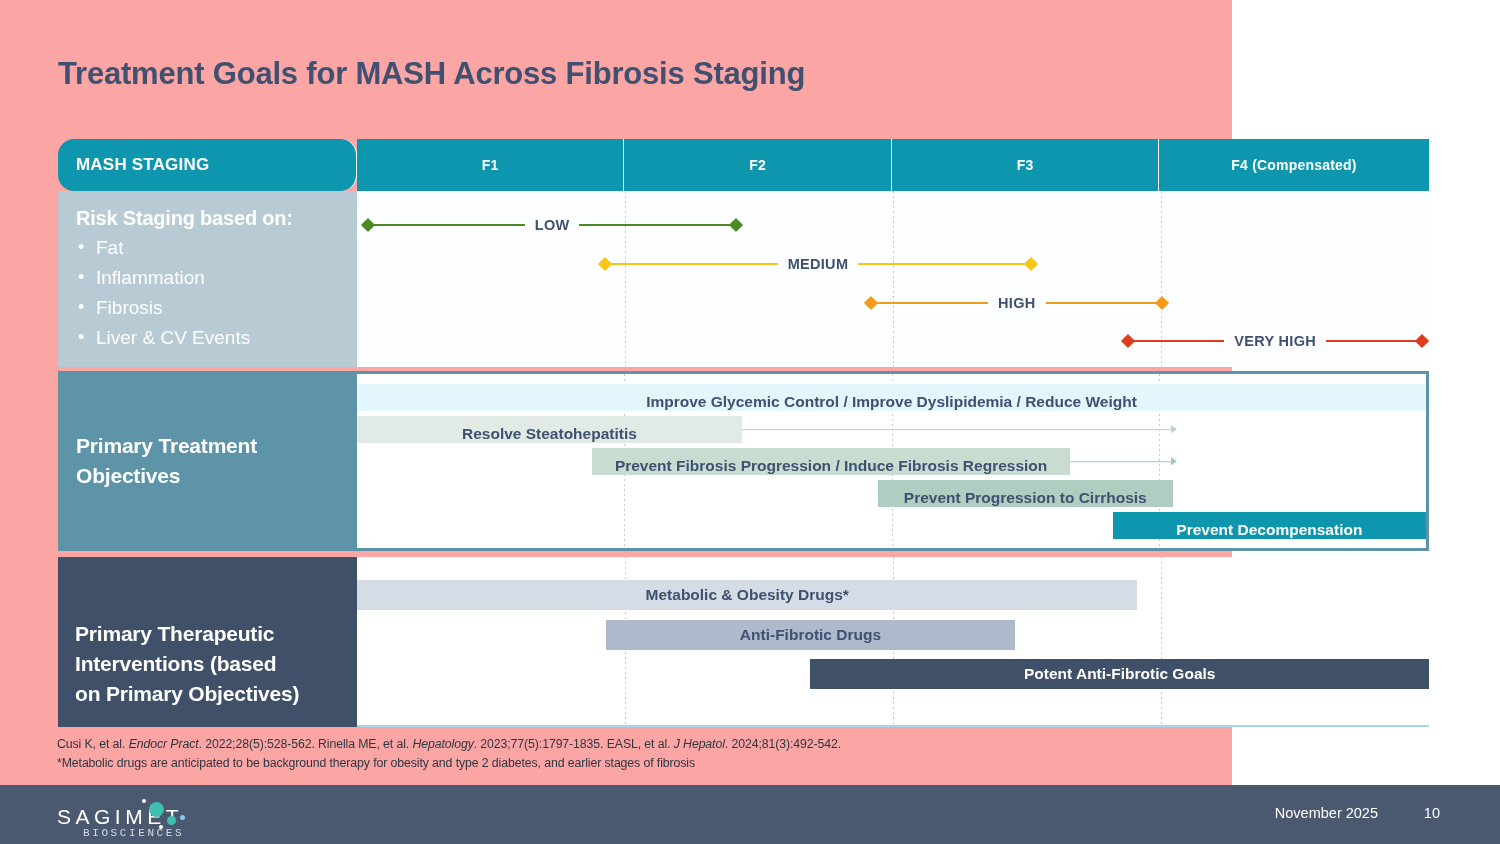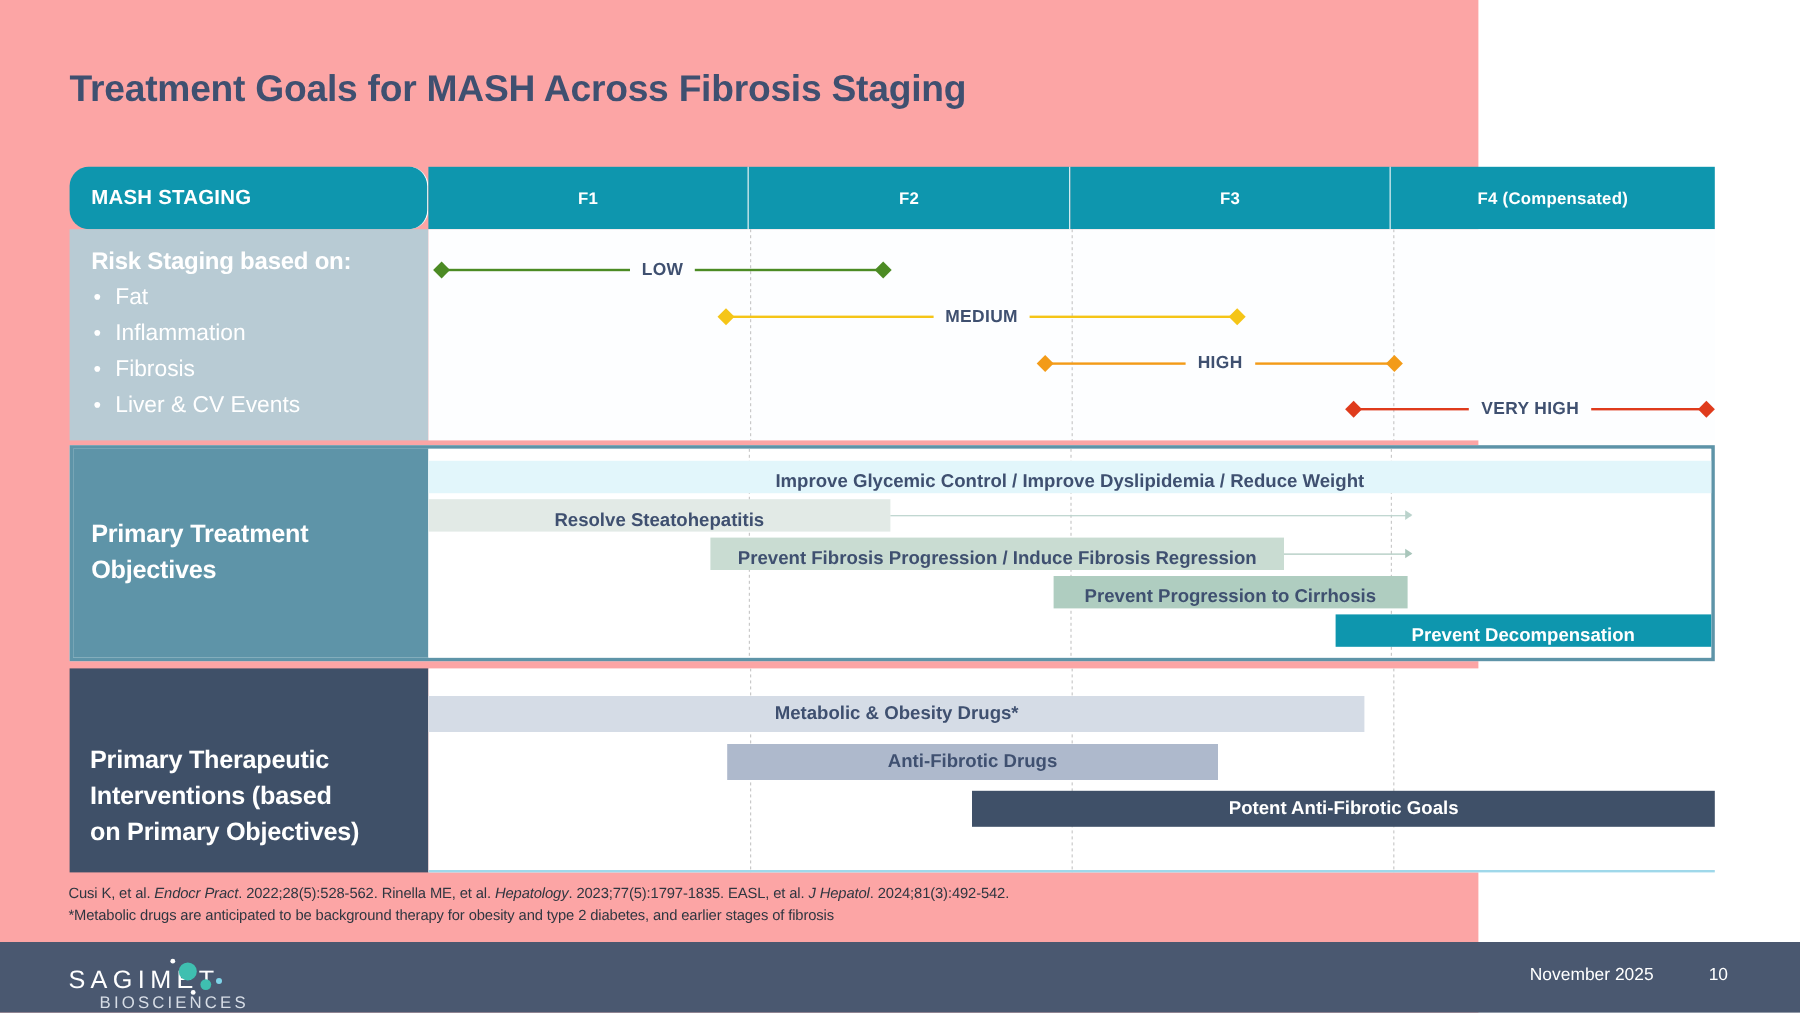--- a/index.html
+++ b/index.html
@@ -126,22 +126,23 @@
   .footer {
     position: absolute; left: 0; bottom: 0; width: 1500px; height: 59px;
     background: #4a5870;
   }
   .logo { position: absolute; left: 57px; top: 12px; width: 200px; height: 40px; }
   .logo .word {
     position: absolute; left: 0; top: 8px; font-size: 21px; letter-spacing: 4.5px;
     color: #ffffff; font-weight: 300;
   }
   .logo .sub {
-    position: absolute; left: 26px; top: 30px; font-size: 14px; letter-spacing: 2.6px;
+    position: absolute; left: 26px; top: 30px; font-size: 11px; letter-spacing: 2.6px;
     color: #d7dde6;
+    font-family: Liberation Mono, monospace;
   }
   .dot { position: absolute; border-radius: 50%; }
   .footer-date {
     position: absolute; right: 122px; top: 20px; font-size: 14.5px; color: #ffffff;
   }
   .footer-page {
     position: absolute; right: 60px; top: 20px; font-size: 14.5px; color: #ffffff;
   }
 </style>
 </head>

